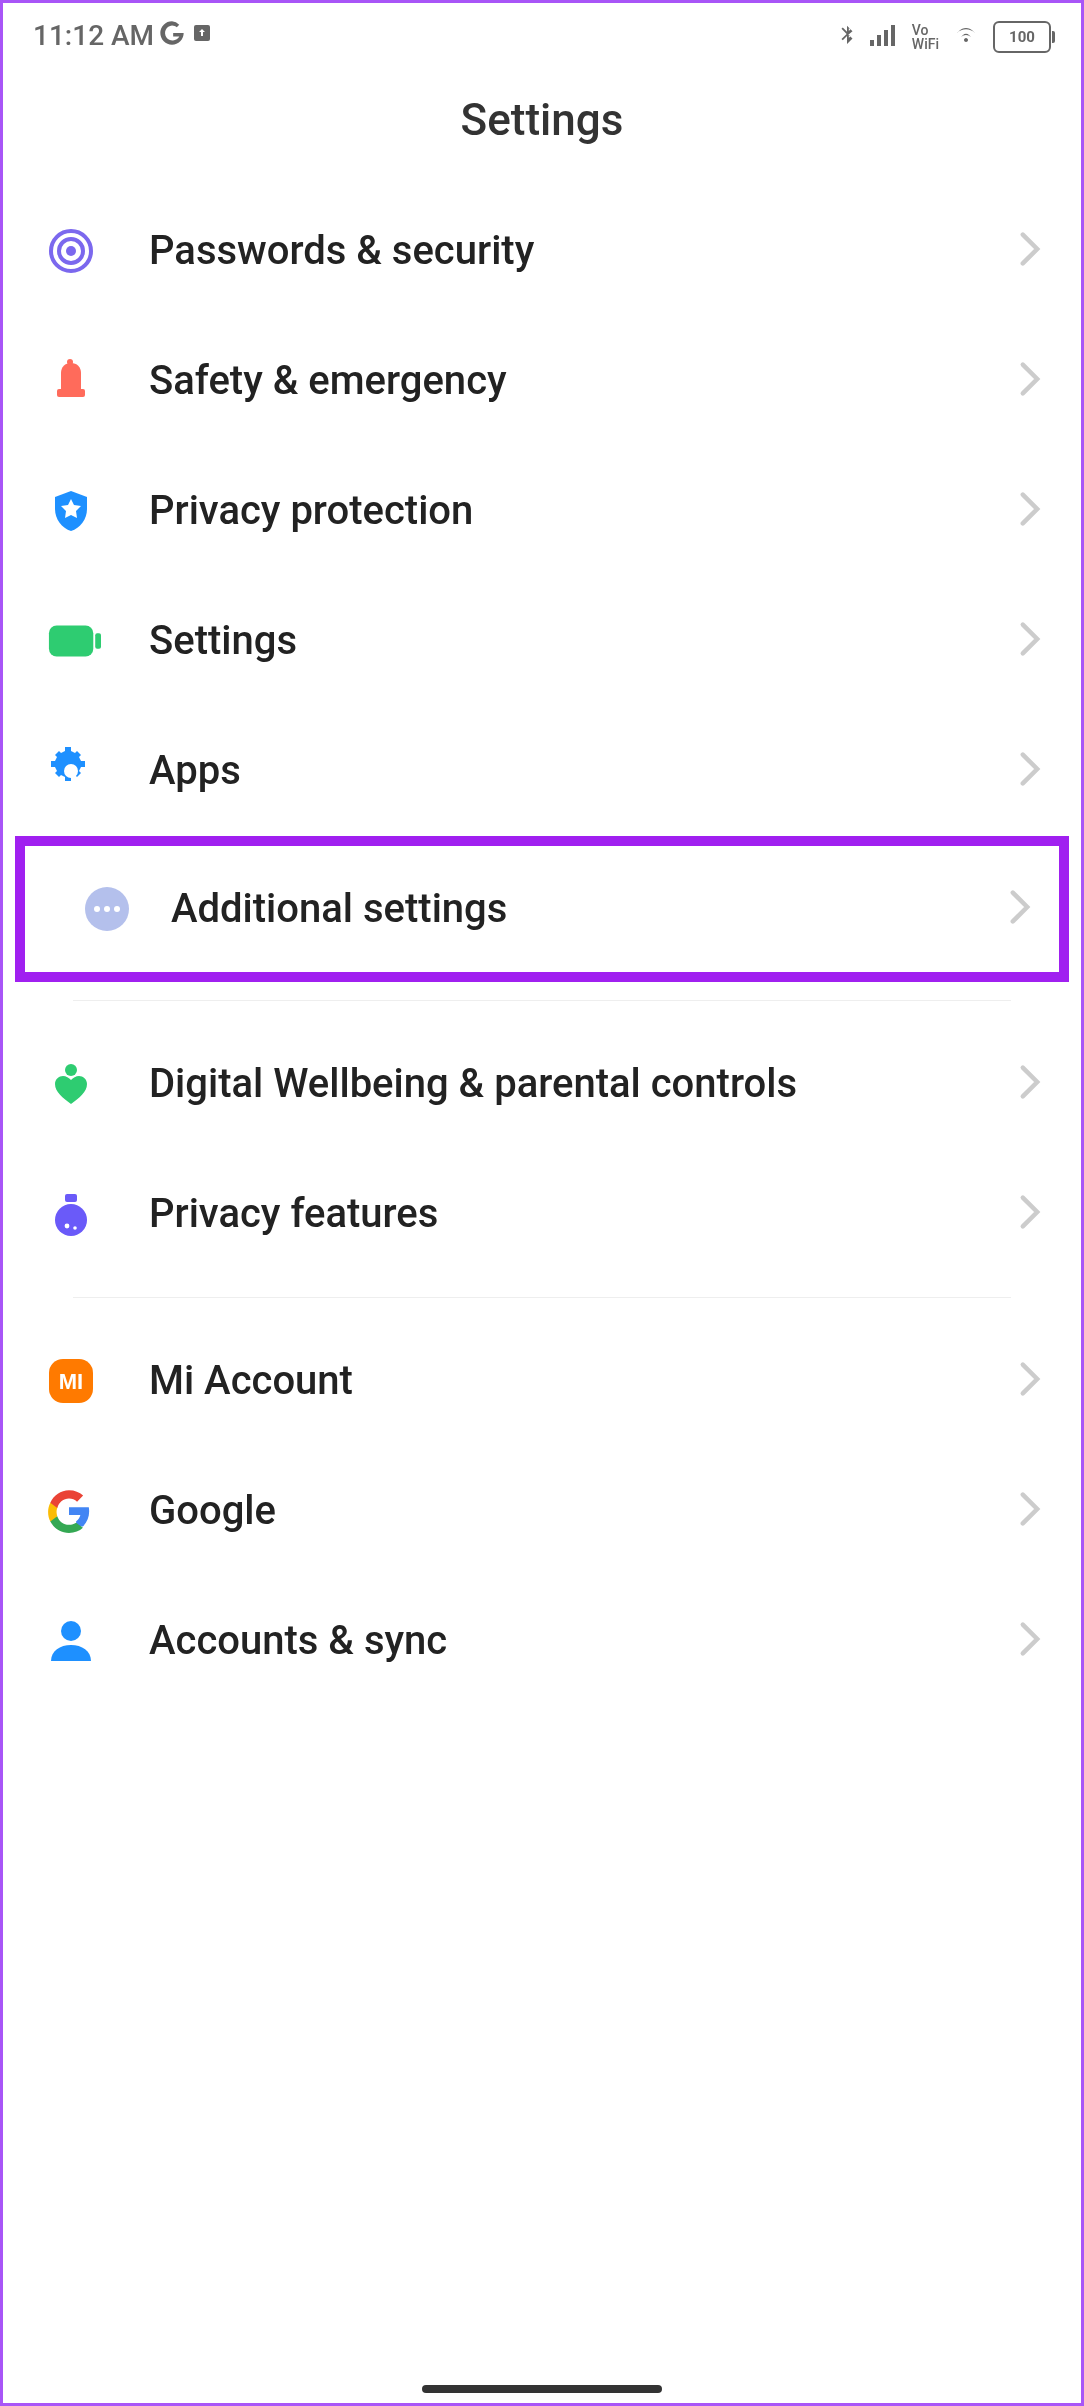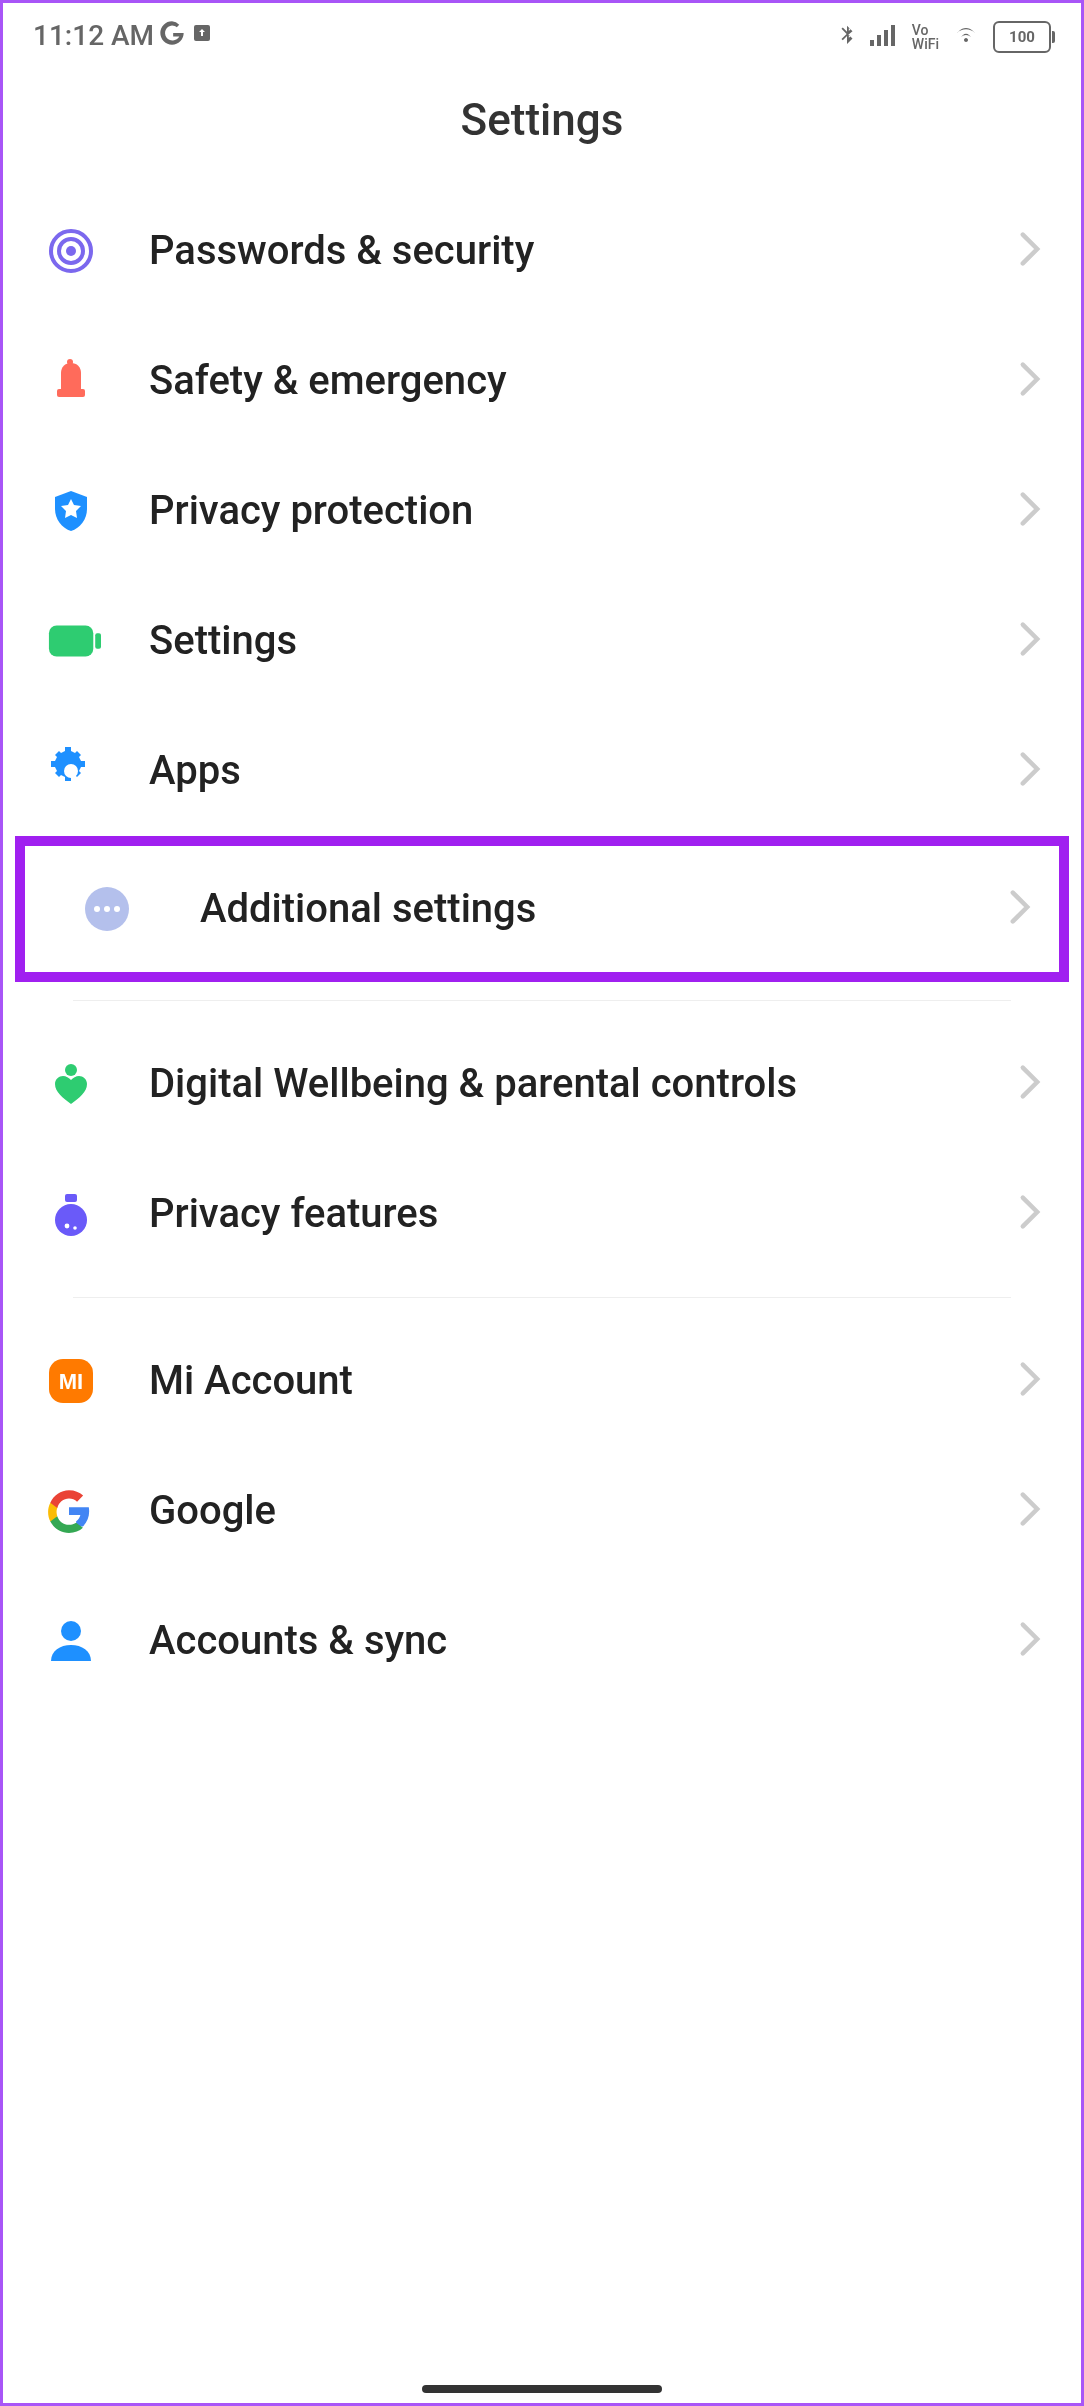--- a/index.html
+++ b/index.html
@@ -55,21 +55,21 @@
     }
     .setting-item.highlighted-wrapper {
       padding: 0;
     }
     .highlight-box {
       border: 10px solid #a020f0;
       margin: 0 12px;
       padding: 36px 28px 36px 58px;
       display: flex;
       align-items: center;
-      gap: 63px;
+      gap: 34px;
       width: calc(100% - 24px);
     }
     .icon-wrapper {
       width: 54px;
       height: 54px;
       display: flex;
       align-items: center;
       justify-content: flex-start;
       flex-shrink: 0;
     }

